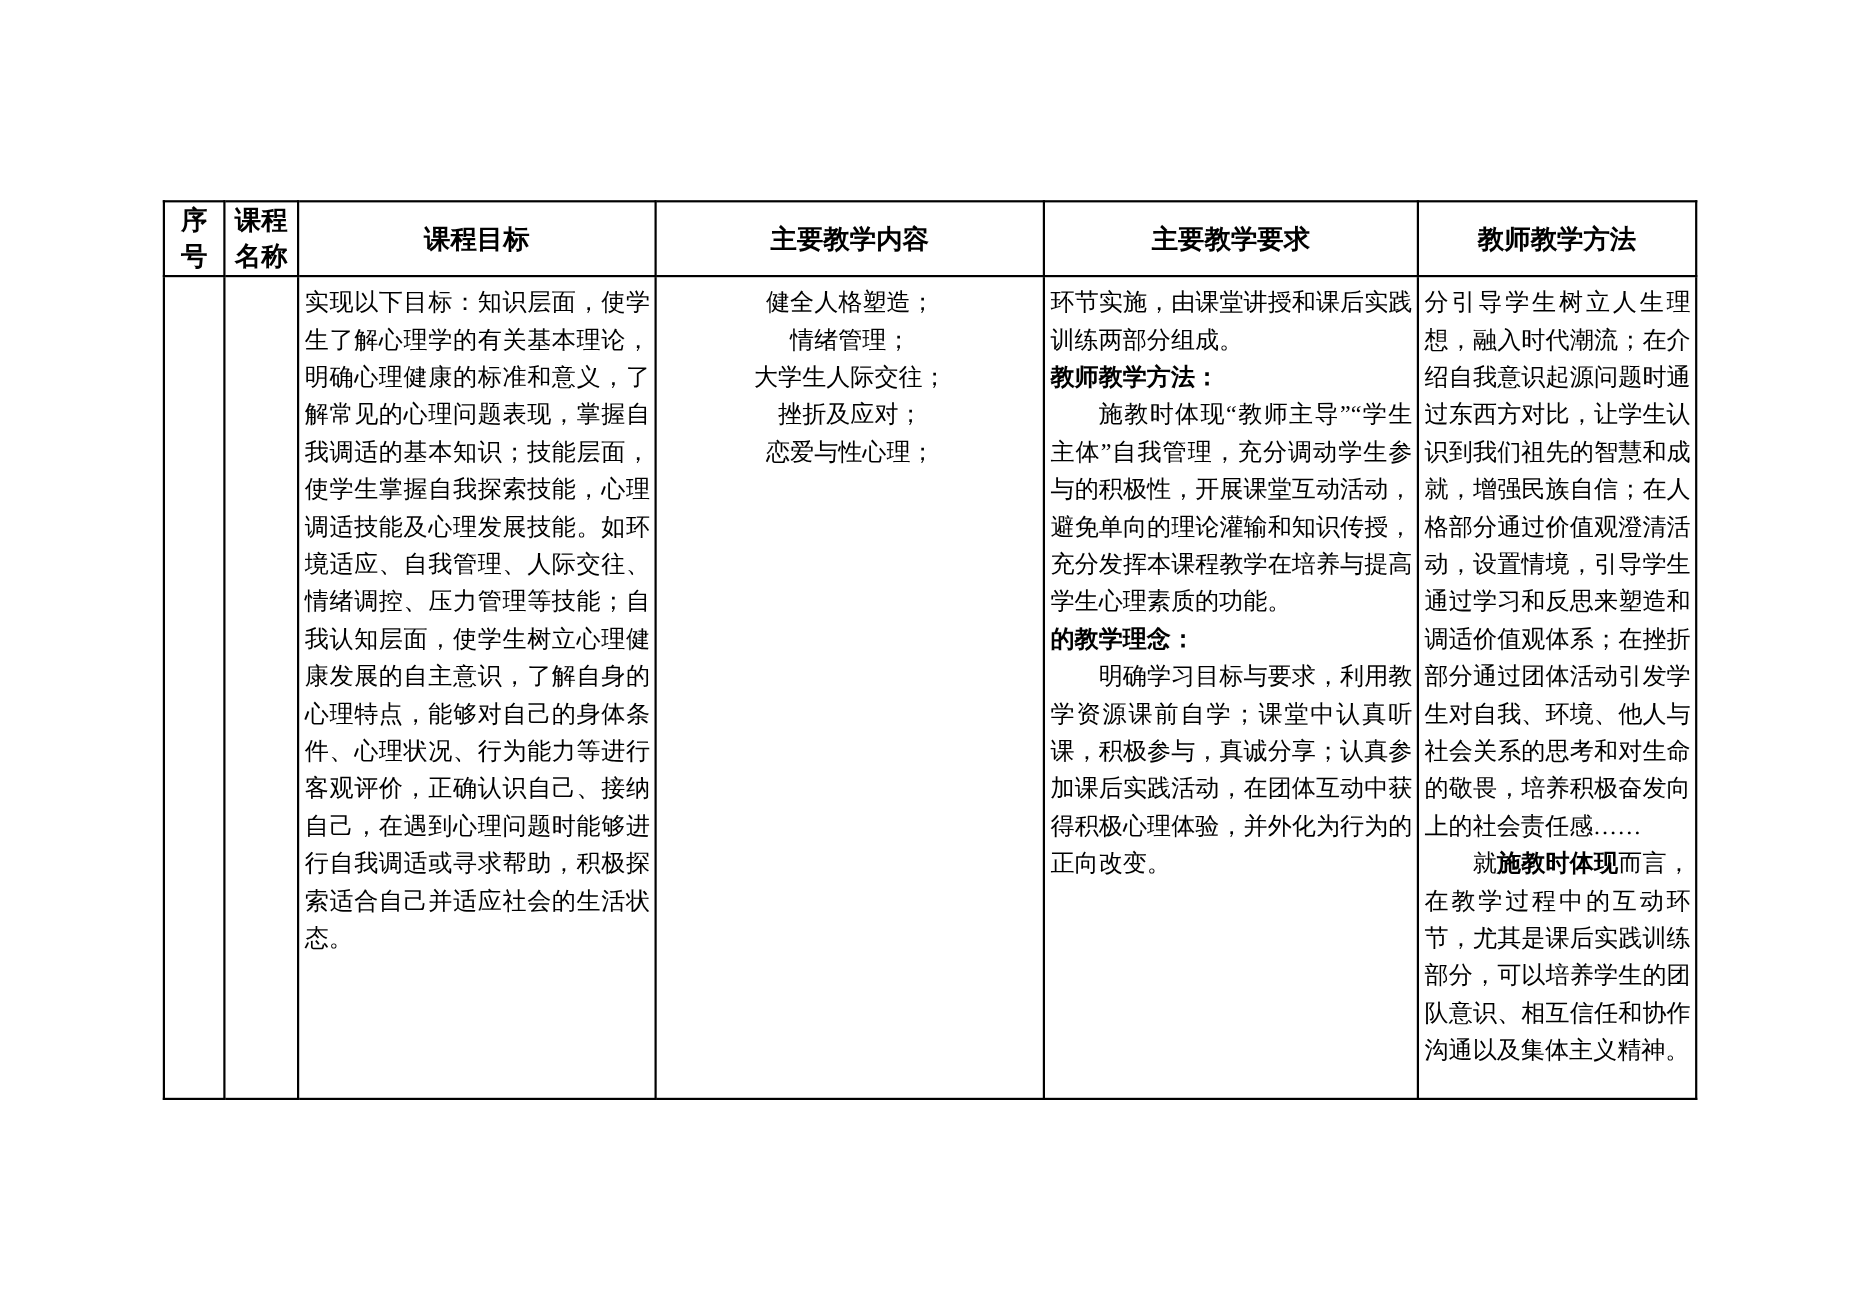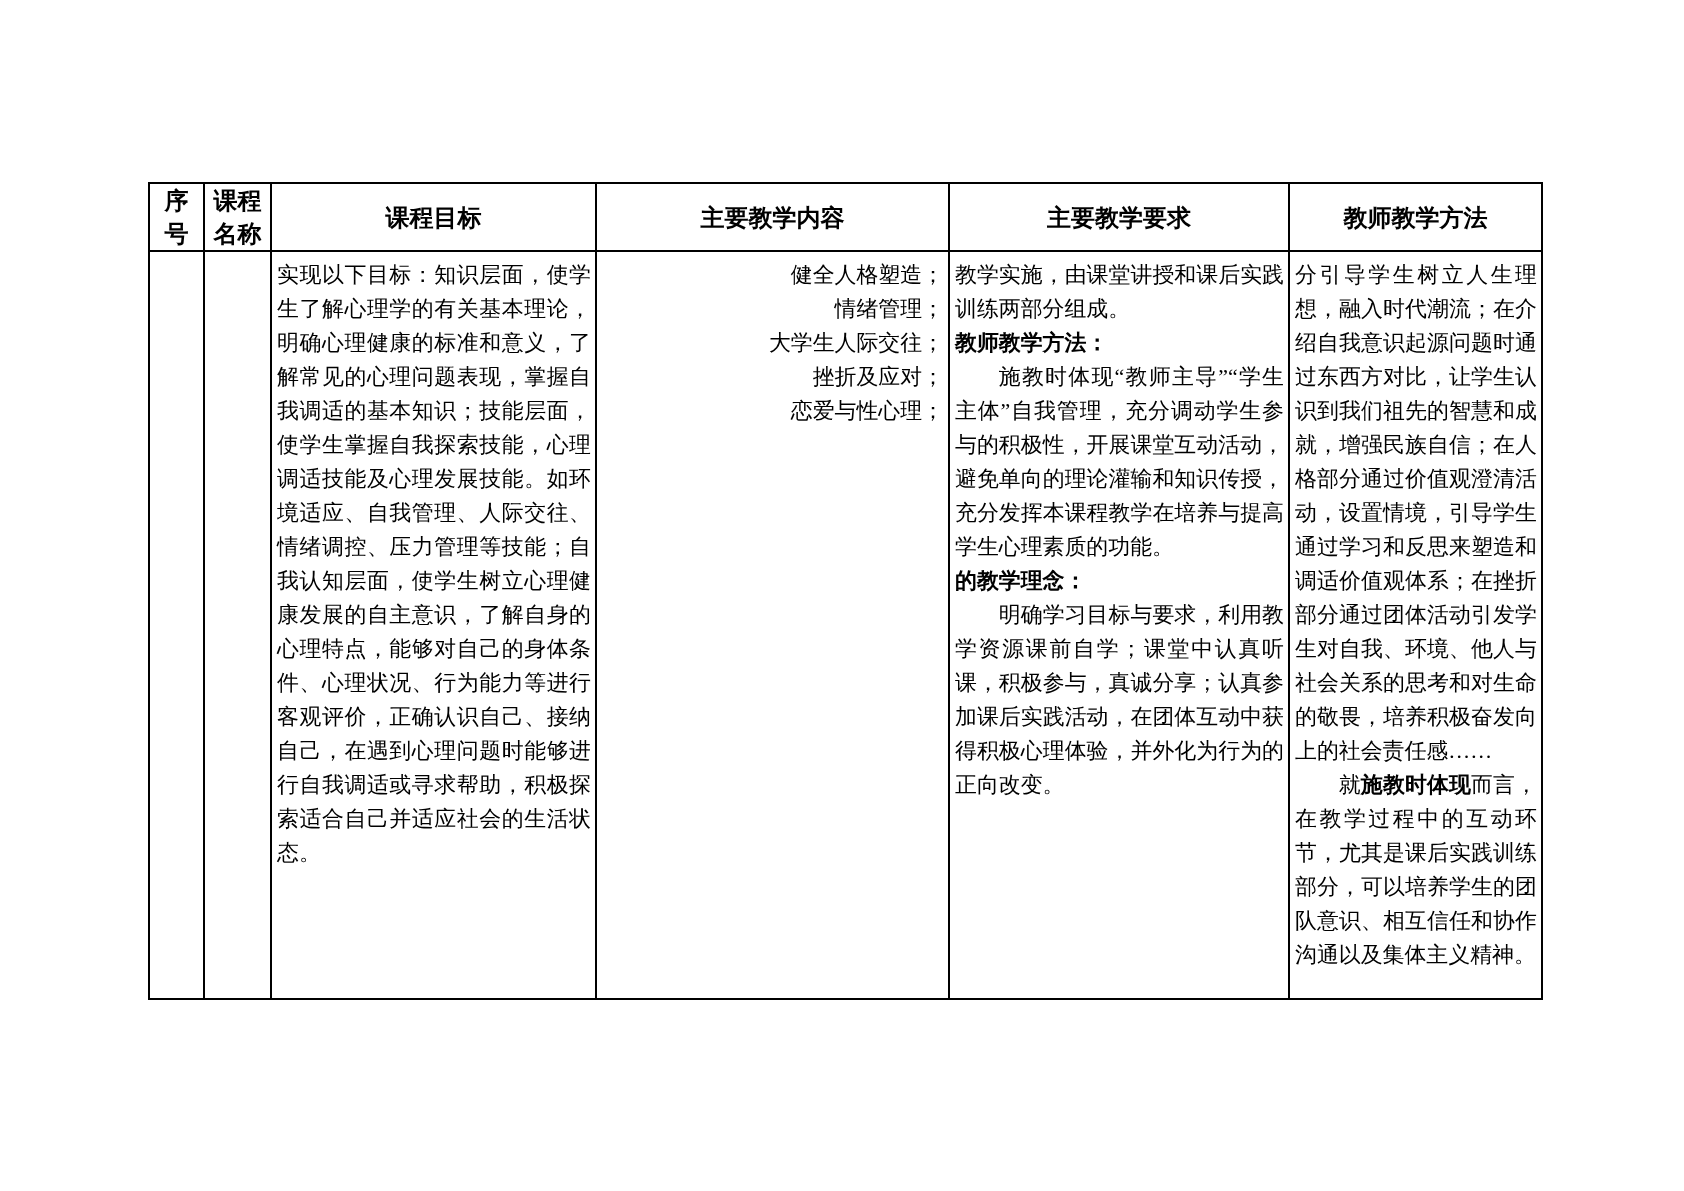--- a/index.html
+++ b/index.html
@@ -53,21 +53,21 @@
     padding: 6px 4px 0 5px;
   }
   .para {
     margin: 0;
     text-align: justify;
     text-justify: inter-character;
     word-break: break-all;
   }
   .para.lines {
     white-space: pre-line;
-    text-align: right;
+    text-align: center;
     word-break: normal;
   }
   .para.bold-head {
     font-weight: bold;
     text-align: left;
     font-family: "Liberation Sans", sans-serif;
   }
   .para.indent {
     text-indent: 2em;
   }
@@ -109,21 +109,21 @@
           <p class="para">实现以下目标：知识层面，使学生了解心理学的有关基本理论，明确心理健康的标准和意义，了解常见的心理问题表现，掌握自我调适的基本知识；技能层面，使学生掌握自我探索技能，心理调适技能及心理发展技能。如环境适应、自我管理、人际交往、情绪调控、压力管理等技能；自我认知层面，使学生树立心理健康发展的自主意识，了解自身的心理特点，能够对自己的身体条件、心理状况、行为能力等进行客观评价，正确认识自己、接纳自己，在遇到心理问题时能够进行自我调适或寻求帮助，积极探索适合自己并适应社会的生活状态。</p>
         </td>
         <td class="cell">
           <p class="para lines">健全人格塑造；
 情绪管理；
 大学生人际交往；
 挫折及应对；
 恋爱与性心理；</p>
         </td>
         <td class="cell">
-          <p class="para">教学实施，由课堂讲授和课后实践训练两部分组成。</p>
+          <p class="para">环节实施，由课堂讲授和课后实践训练两部分组成。</p>
           <p class="para bold-head">教师教学方法：</p>
           <p class="para indent">施教时体现“教师主导”“学生主体”自我管理，充分调动学生参与的积极性，开展课堂互动活动，避免单向的理论灌输和知识传授，充分发挥本课程教学在培养与提高学生心理素质的功能。</p>
           <p class="para bold-head">的教学理念：</p>
           <p class="para indent">明确学习目标与要求，利用教学资源课前自学；课堂中认真听课，积极参与，真诚分享；认真参加课后实践活动，在团体互动中获得积极心理体验，并外化为行为的正向改变。</p>
         </td>
         <td class="cell">
           <p class="para">分引导学生树立人生理想，融入时代潮流；在介绍自我意识起源问题时通过东西方对比，让学生认识到我们祖先的智慧和成就，增强民族自信；在人格部分通过价值观澄清活动，设置情境，引导学生通过学习和反思来塑造和调适价值观体系；在挫折部分通过团体活动引发学生对自我、环境、他人与社会关系的思考和对生命的敬畏，培养积极奋发向上的社会责任感……</p>
           <p class="para indent"><span>就</span><span class="bold-inline">施教时体现</span><span>而言，在教学过程中的互动环节，尤其是课后实践训练部分，可以培养学生的团队意识、相互信任和协作沟通以及集体主义精神。</span></p>
         </td>
       </tr>

